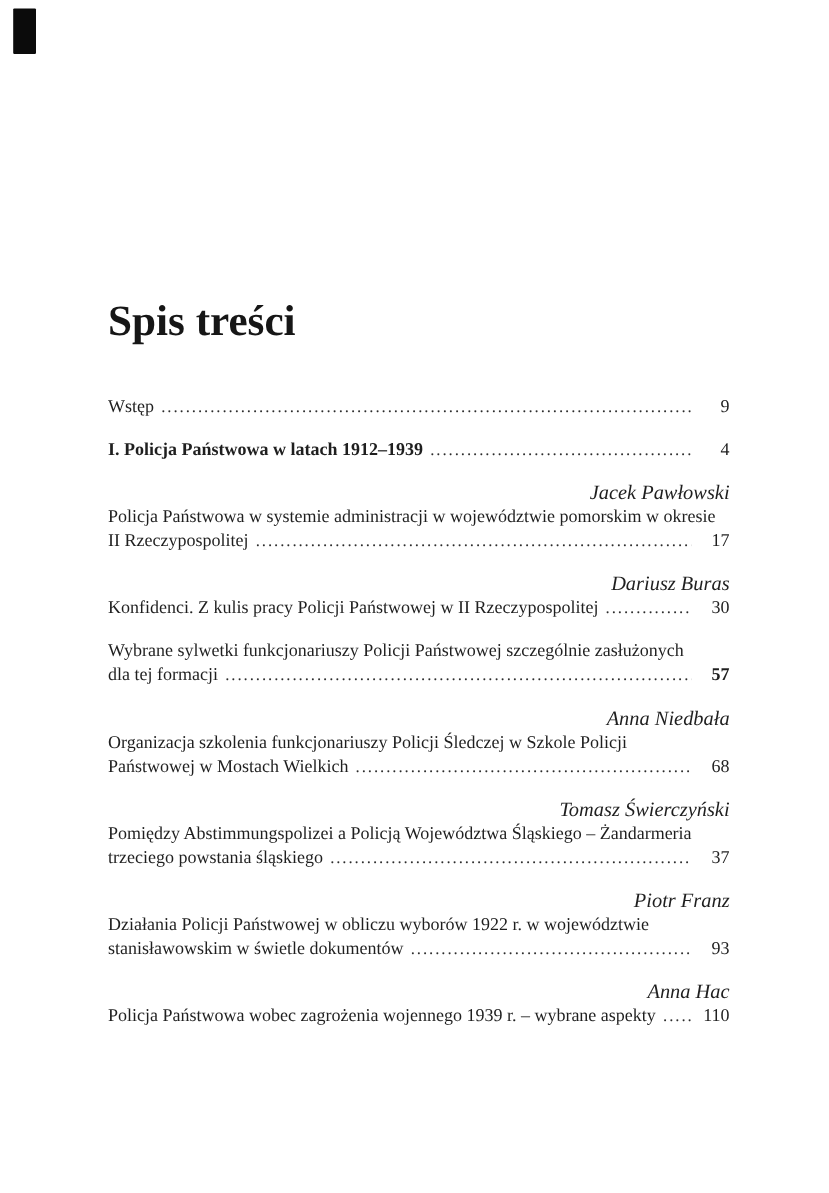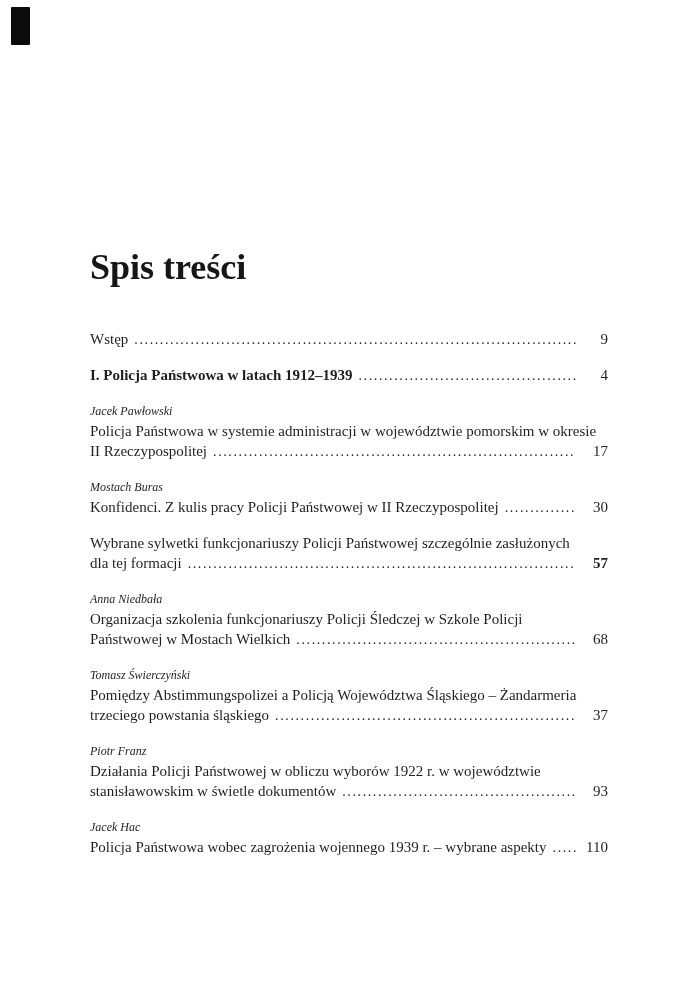--- a/index.html
+++ b/index.html
@@ -26,22 +26,23 @@
     color: #161616;
   }
   .toc {
     position: absolute; left: 90px; top: 329px;
     width: 518px;
   }
   .entry { margin: 0 0 16px 0; }
   .entry:last-child { margin-bottom: 0; }
   .author {
     font-style: italic;
-    font-size: 12px; line-height: 20px; height: 20px;
+    font-size: 17px; line-height: 20px; height: 20px;
     white-space: nowrap;
+    text-align: right;
   }
   .line {
     font-size: 15px; line-height: 20px; height: 20px;
     white-space: nowrap;
   }
   .row { display: flex; align-items: baseline; }
   .t { white-space: nowrap; flex: 0 0 auto; }
   .b { font-weight: bold; }
   .leader {
     flex: 1 1 auto;
@@ -84,21 +85,21 @@
     <div class="entry">
       <div class="author">Jacek Pawłowski</div>
       <div class="line"><span class="t">Policja Państwowa w systemie administracji w województwie pomorskim w okresie</span></div>
       <div class="line row">
         <span class="t">II Rzeczypospolitej</span>
         <span class="leader">................................................................................................................................................................</span>
         <span class="page">17</span>
       </div>
     </div>
     <div class="entry">
-      <div class="author">Mostach Buras</div>
+      <div class="author">Dariusz Buras</div>
       <div class="line row">
         <span class="t">Konfidenci. Z kulis pracy Policji Państwowej w II Rzeczypospolitej</span>
         <span class="leader">................................................................................................................................................................</span>
         <span class="page">30</span>
       </div>
     </div>
     <div class="entry">
       <div class="line"><span class="t">Wybrane sylwetki funkcjonariuszy Policji Państwowej szczególnie zasłużonych</span></div>
       <div class="line row">
         <span class="t">dla tej formacji</span>
@@ -127,20 +128,20 @@
     <div class="entry">
       <div class="author">Piotr Franz</div>
       <div class="line"><span class="t">Działania Policji Państwowej w obliczu wyborów 1922 r. w województwie</span></div>
       <div class="line row">
         <span class="t">stanisławowskim w świetle dokumentów</span>
         <span class="leader">................................................................................................................................................................</span>
         <span class="page">93</span>
       </div>
     </div>
     <div class="entry">
-      <div class="author">Jacek Hac</div>
+      <div class="author">Anna Hac</div>
       <div class="line row">
         <span class="t">Policja Państwowa wobec zagrożenia wojennego 1939 r. – wybrane aspekty</span>
         <span class="leader">................................................................................................................................................................</span>
         <span class="page">110</span>
       </div>
     </div>
   </div>
 
 </body></html>

